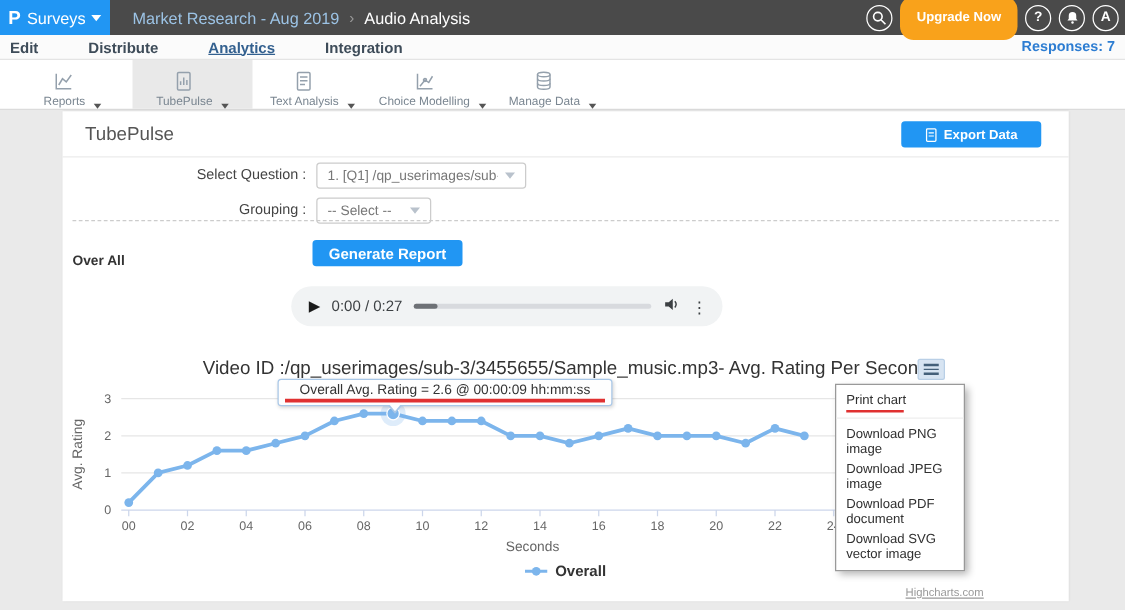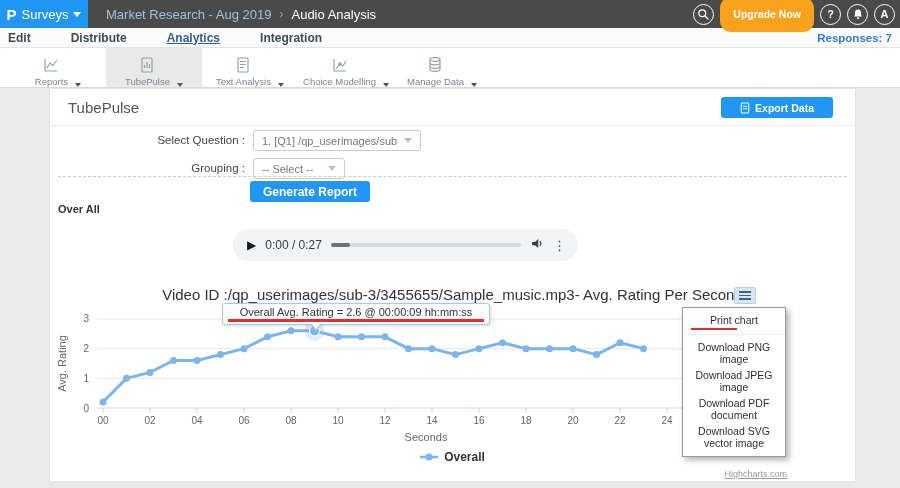--- a/index.html
+++ b/index.html
@@ -40,21 +40,21 @@
   .card { position:absolute; left:50px; top:0; width:805px; height:392px; background:#fff; box-shadow:0 0 2px rgba(0,0,0,.08); }
   .card-hd { position:absolute; top:0; left:0; right:0; height:37px; border-bottom:1px solid #ececec; }
   .card-title { position:absolute; left:18px; top:10px; font-size:15px; color:#555; }
   .export-btn { position:absolute; right:22px; top:8px; height:21px; background:#2196f3; border:none; border-radius:3px; color:#fff; font-size:10.5px; font-weight:bold; padding:0 19px; display:flex; align-items:center; gap:5px; font-family:inherit; }
 
   .frm-label { position:absolute; left:0; width:195px; text-align:right; font-size:11.5px; font-weight:normal; color:#444; }
   .sel { position:absolute; left:203px; height:21px; border:1px solid #ccc; border-radius:3px; background:#fff; display:flex; align-items:center; font-size:11px; color:#777; padding:0 8px; }
   .sel-val { flex:1; white-space:nowrap; overflow:hidden; }
   .sel-caret { width:0; height:0; border-left:4px solid transparent; border-right:4px solid transparent; border-top:5px solid #b9c2cc; margin-left:6px; }
   .dash-sep { position:absolute; top:87px; left:8px; right:8px; border-top:1px dashed #ccc; }
-  .gen-btn { position:absolute; top:92px; left:200px; height:21px; background:#2196f3; border:none; border-radius:3px; color:#fff; font-size:12px; font-weight:bold; padding:0 13px; font-family:inherit; }
+  .gen-btn { position:absolute; top:103px; left:200px; height:21px; background:#2196f3; border:none; border-radius:3px; color:#fff; font-size:12px; font-weight:bold; padding:0 13px; font-family:inherit; }
   .overall { position:absolute; top:114px; left:8px; font-size:11px; font-weight:bold; color:#333; }
 
   
   .player { position:absolute; top:140px; left:183px; width:345px; height:32px; background:#f1f3f4; border-radius:16px; display:flex; align-items:center; padding:0 12px 0 14px; gap:9px; }
   .play-btn { font-size:12px; color:#1a1a1a; background:none; border:none; }
   .ptime { font-size:12px; color:#3c4043; white-space:nowrap; }
   .ptrack { flex:1; height:4px; background:#d8dade; border-radius:2px; position:relative; }
   .pplayed { position:absolute; left:0; top:0; height:4px; width:19px; background:#6e7176; border-radius:2px; }
   .kebab { font-size:13px; color:#3c4043; background:none; border:none; line-height:1; }
 
@@ -70,21 +70,21 @@
   .legend-label { font-size:12px; font-weight:bold; color:#333; }
   .credit { position:absolute; right:68px; bottom:2px; font-size:9px; color:#999;text-decoration:underline; }
 
   
   .tooltip { position:absolute; left:172px; top:19px; width:268px; background:#fefefe; border:1px solid #a9c8e8; border-radius:3px; box-shadow:1px 1px 3px rgba(0,0,0,.15); font-size:11px; color:#333; text-align:center; padding:2px 6px 6px 6px; }
   .tt-red { position:absolute; left:5px; right:5px; bottom:2px; height:3px; background:#e03131; }
   .tt-arrow { position:absolute; left:87px; bottom:-7px; width:0; height:0; border-left:6px solid transparent; border-right:6px solid transparent; border-top:7px solid #a9c8e8; }
   .tt-arrow:after { content:""; position:absolute; left:-5px; top:-8px; width:0; height:0; border-left:5px solid transparent; border-right:5px solid transparent; border-top:6px solid #fefefe; }
 
   
-  .cmenu { position:absolute; left:632px; top:23px; width:104px; background:#fff; border:1px solid #999; box-shadow:3px 3px 6px rgba(0,0,0,.3); padding:4px 0 5px 0;text-align:center; }
+  .cmenu { position:absolute; left:618px; top:23px; width:104px; background:#fff; border:1px solid #999; box-shadow:3px 3px 6px rgba(0,0,0,.3); padding:4px 0 5px 0; }
   .cm-item { font-size:10.5px; color:#303030; padding:2px 8px; cursor:pointer; }
   .cm-red { width:46px; height:2px; background:#e03131; margin:0 0 2px 8px; }
   .cm-hr { border-top:1px solid #eee; margin:4px 0 4px 0; }
 </style>
 </head>
 <body>
 
 <div class="hdr">
   <div class="logo-box">
     <span class="logo-p">P</span>

